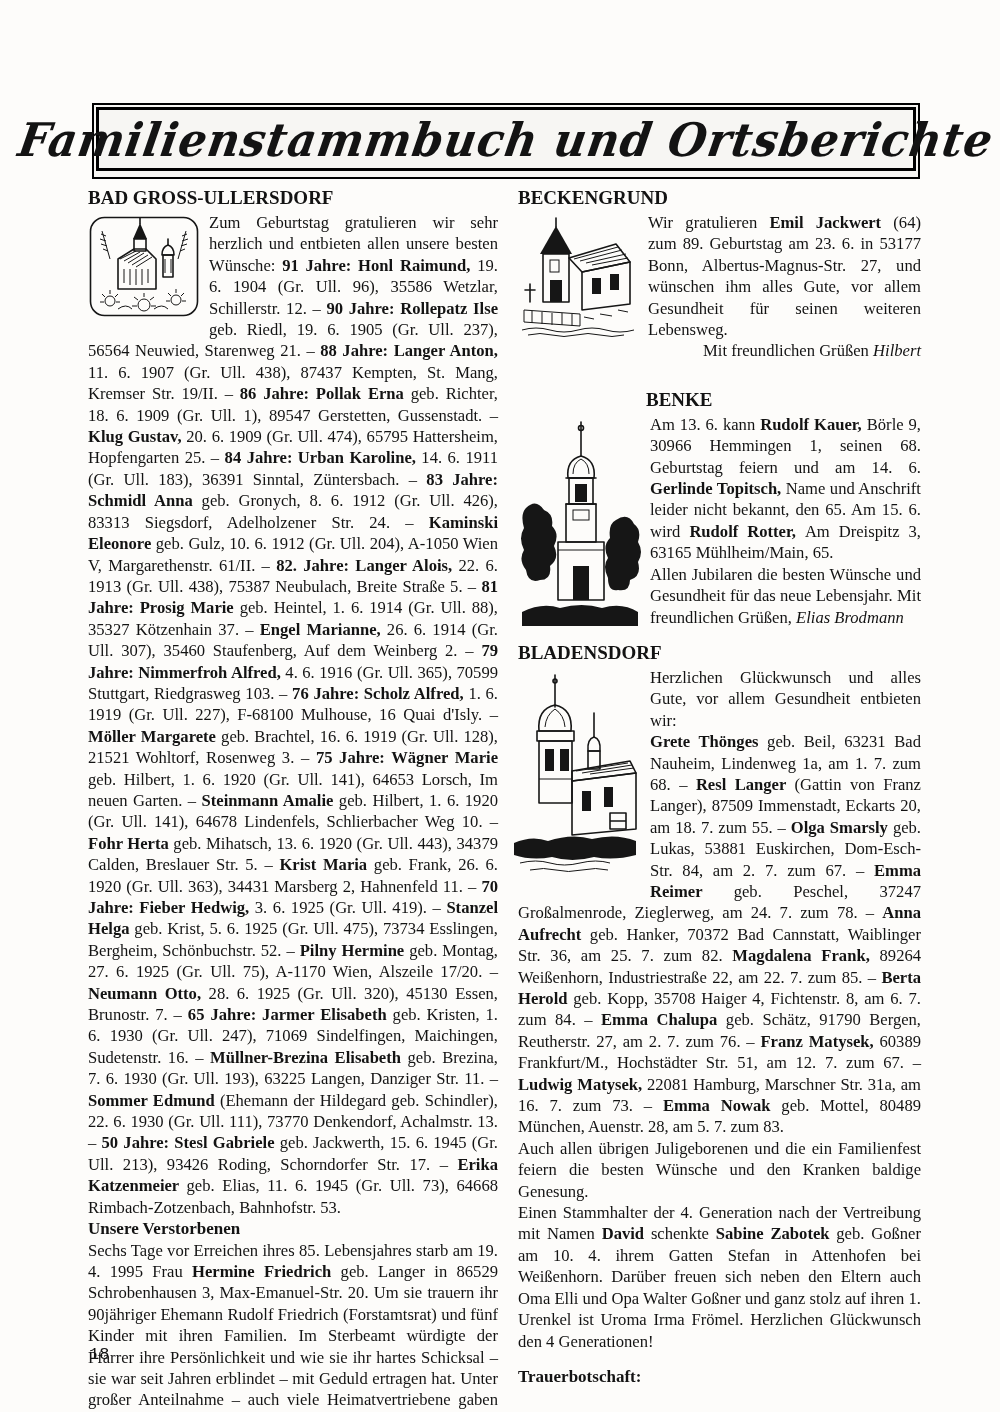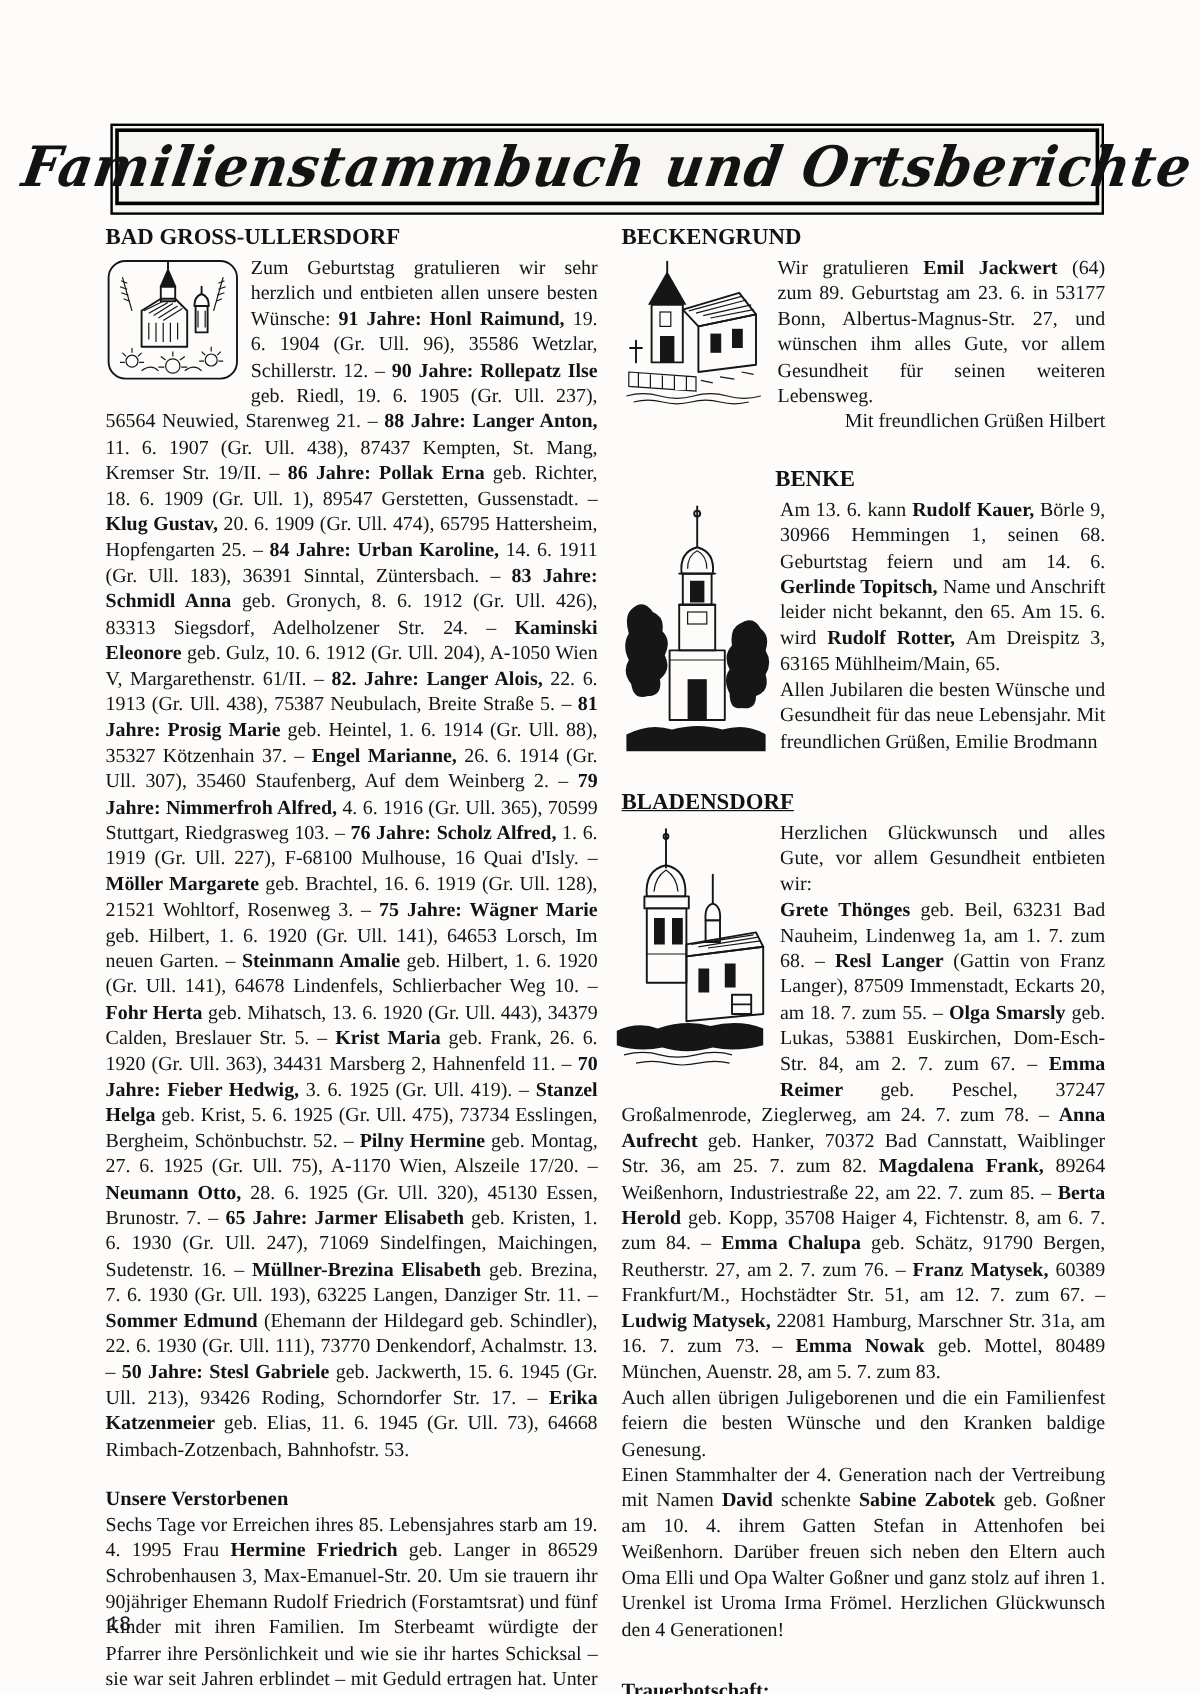--- a/index.html
+++ b/index.html
@@ -26,24 +26,24 @@
   }
   
   .col { position:absolute; top:187px; font-size:16.6px; line-height:21.4px; text-align:justify; }
   .col-left  { left:88px;  width:410px; }
   .col-right { left:518px; width:403px; }
   .sec-head { font-weight:bold; font-size:19px; margin:0 0 3px 0; line-height:22px; }
   .sec-head.indented { margin-left:128px; }
   .sub-head { font-weight:bold; font-size:17px; margin:0; }
   p.para { margin:0; }
   .b { font-weight:bold;margin-top:12px; }
-  .i { }
+  .i { font-style:italic; }
   .signoff { text-align:right; margin:0; }
-  .gap-lg { margin-top:20px; }
-  .gap-md { margin-top:30px;text-decoration:underline; }
+  .gap-lg { }
+  .gap-md { margin-top:14px; }
   .gap-sm { margin-top:8px; }
   .gap-xl { margin-top:27px; }
   
   .img-float { float:left; }
   .img-float svg { display:block; }
   .f-ullersdorf  { margin:3px 9px 2px 0; }
   .f-beckengrund { margin:2px 10px 2px 2px; }
   .f-benke       { margin:2px 8px 2px 2px; }
   .f-bladensdorf { margin:4px 10px 2px -8px; }
   .sketch { stroke:#161616; fill:none; stroke-width:1.6; stroke-linecap:round; stroke-linejoin:round; }
@@ -169,21 +169,21 @@
           <rect x="53" y="150" width="16" height="34" class="dark"></rect>
           <line x1="38" y1="134" x2="84" y2="134" class="hatch"></line>
 
           <path class="dark" d="M6 92 q10 -10 18 2 q10 4 8 16 q8 8 2 20 q6 12 -4 20 q2 14 -10 14 q-12 4 -14 -10 q-8 -10 -2 -20 q-6 -12 0 -22 q-4 -14 2 -20 Z"></path>
           <path class="dark" d="M96 104 q12 -8 18 4 q8 6 4 18 q6 10 0 20 q4 14 -8 18 q0 12 -12 10 q-10 2 -10 -12 q-6 -12 0 -20 q-6 -12 2 -20 q-2 -14 6 -18 Z"></path>
 
           <path class="dark" d="M2 196 q20 -10 38 -4 q22 -6 42 0 q20 -6 36 4 l0 14 l-116 0 Z"></path>
         </svg>
       </span>
       <p class="para"><span>Am 13. 6. kann </span><span class="b">Rudolf Kauer, </span><span>Börle 9, 30966 Hemmingen 1, seinen 68. Geburtstag feiern und am 14. 6. </span><span class="b">Gerlinde Topitsch, </span><span>Name und Anschrift leider nicht bekannt, den 65. Am 15. 6. wird </span><span class="b">Rudolf Rotter, </span><span>Am Dreispitz 3, 63165 Mühlheim/Main, 65.</span></p>
-      <p class="para"><span>Allen Jubilaren die besten Wünsche und Gesundheit für das neue Lebensjahr. Mit freundlichen Grüßen, </span><span class="i">Emilie Brodmann</span></p>
+      <p class="para"><span>Allen Jubilaren die besten Wünsche und Gesundheit für das neue Lebensjahr. Mit freundlichen Grüßen, </span><span class="i">Elias Brodmann</span></p>
     </div>
 
     <div class="sec-head gap-md">BLADENSDORF</div>
     <div>
       <span class="img-float f-bladensdorf">
         <svg width="130" height="210" viewBox="0 0 130 210">
 
           <line x1="45" y1="4" x2="45" y2="36" class="sketch"></line>
           <circle cx="45" cy="10" r="2" class="sketch"></circle>
           <path class="sketch" d="M29 60 Q27 38 45 34 Q63 38 61 60 Z"></path>

